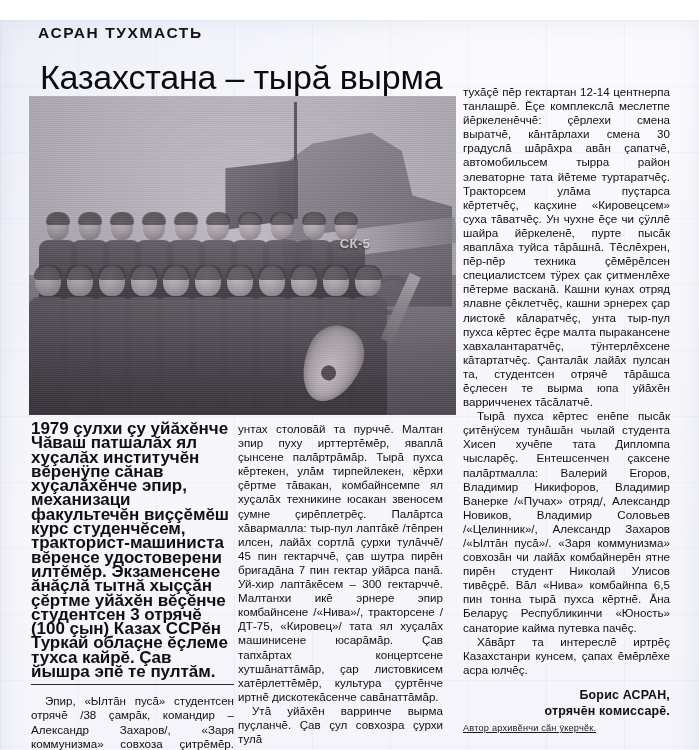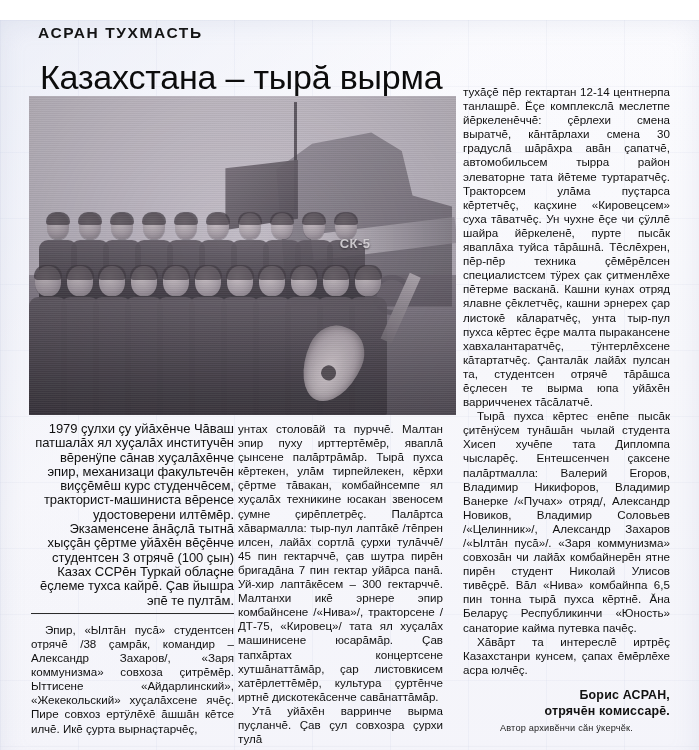--- a/index.html
+++ b/index.html
@@ -189,48 +189,49 @@
   }
   .col p { margin: 0; }
   .col p.indent { text-indent: 14px; }
   .col p + p { margin-top: 0px; }
 
   #col-left   { left: 31px;  top: 402px; width: 203px; }
   #col-mid    { left: 238px; top: 402px; width: 205px; }
   #col-right  { left: 463px; top: 65px;  width: 207px; }
 
   .lead {
-    font-weight: normal;
-    font-size: 13px;
+    font-weight: bold;
+    font-size: 17px;
     line-height: 14.3px;
-    text-align: right;
+    text-align: left;
     letter-spacing: -0.05px;
   }
   .rule {
     height: 0;
     border-top: 1.6px solid #2b2b2b;
     margin: 5px 0 9px 0;
     width: 100%;
   }
 
   .byline {
     margin-top: 10px;
     text-align: right;
     font-weight: bold;
     font-size: 12.4px;
     line-height: 16px;
     letter-spacing: .2px;
   }
   .photo-credit {
     margin-top: 4px;
-    text-align: center;
+    text-align: left;
     font-size: 9.2px;
     line-height: 11px;
     font-weight: normal;
     color: #1b1b1b;
+    text-decoration: underline;
   }
 </style>
 </head>
 <body>
 
 <div id="page">
 
   <div id="paper-grain"></div>
 
   <div class="kicker">АСРАН ТУХМАСТЬ</div>

